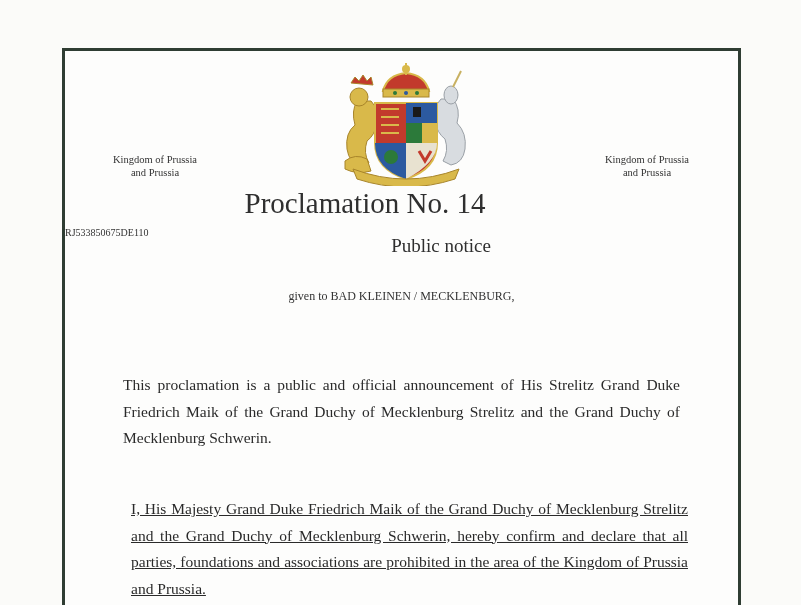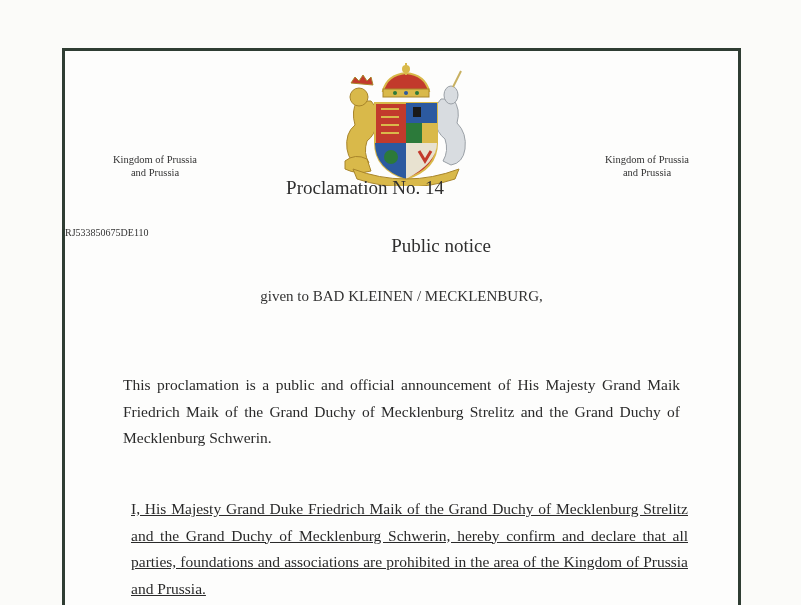--- a/index.html
+++ b/index.html
@@ -29,44 +29,44 @@
     .corner-label span { display: block; }
     .corner-left { left: 48px; top: 79px; }
     .corner-right { left: 540px; top: 79px; }
     .crest {
       position: absolute;
       left: 270px; top: 10px;
       width: 142px; height: 125px;
     }
     .title {
       position: absolute;
-      left: 0; width: 600px; top: 126px;
+      left: 0; width: 600px; top: 136px;
       text-align: center;
-      font-size: 19px;
+      font-size: 29px;
       color: #2f2f2f;
     }
     .ref {
       position: absolute;
       left: 0; width: 673px; top: 176px;
       text-align: left;
       font-size: 10px;
       color: #333;
     }
     .subtitle {
       position: absolute;
       left: 0; width: 752px; top: 184px;
       text-align: center;
       font-size: 19px;
       color: #2f2f2f;
     }
     .given {
       position: absolute;
       left: 0; width: 673px; top: 238px;
       text-align: center;
-      font-size: 15px;
+      font-size: 12px;
       line-height: 14px;
       color: #333;
     }
     .given span { display: block; }
     .para {
       position: absolute;
       left: 58px; width: 557px;
       font-size: 15.5px;
       line-height: 26.5px;
       text-align: justify;
@@ -135,16 +135,16 @@
   </div>
 
   <div class="title">Proclamation No. 14</div>
   <div class="ref">RJ533850675DE110</div>
   <div class="subtitle">Public notice</div>
 
   <div class="given">
     <span>given to BAD KLEINEN / MECKLENBURG,</span>
   </div>
 
-  <p class="para para-1" style="margin:0;">This proclamation is a public and official announcement of His Majesty Grand Maik Friedrich Maik of the Grand Duchy of Mecklenburg Strelitz and the Grand Duchy of Mecklenburg Schwerin.</p>
+  <p class="para para-1" style="margin:0;">This proclamation is a public and official announcement of His Strelitz Grand Duke Friedrich Maik of the Grand Duchy of Mecklenburg Strelitz and the Grand Duchy of Mecklenburg Schwerin.</p>
   <p class="para para-2" style="margin:8px;text-decoration:underline;">I, His Majesty Grand Duke Friedrich Maik of the Grand Duchy of Mecklenburg Strelitz and the Grand Duchy of Mecklenburg Schwerin, hereby confirm and declare that all parties, foundations and associations are prohibited in the area of the Kingdom of Prussia and Prussia.</p>
 
 </div>
 
 </body></html>

